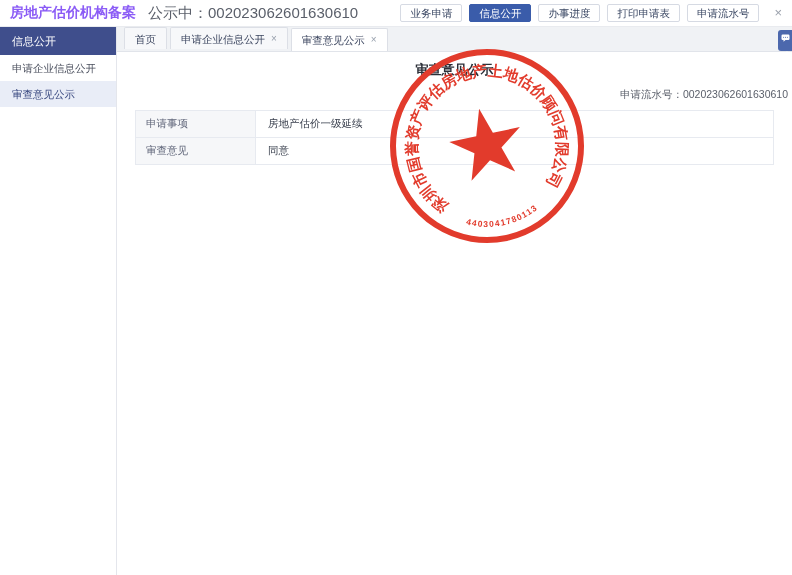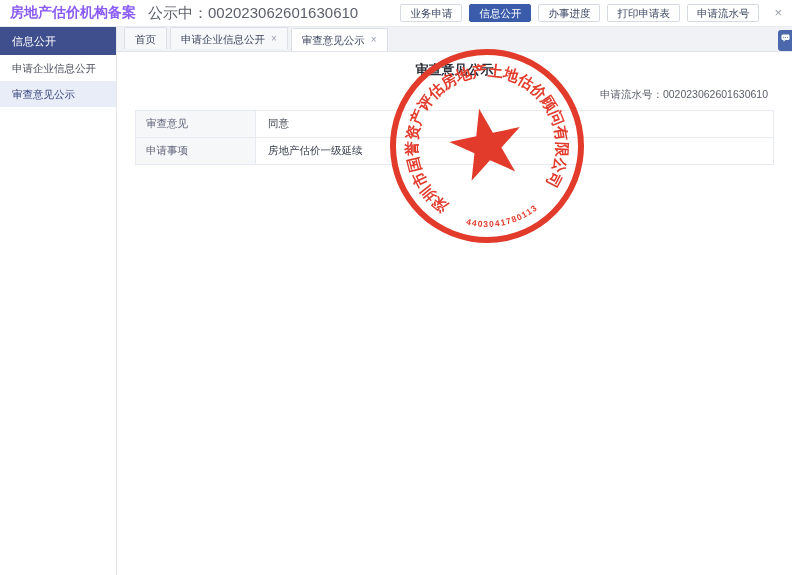--- a/index.html
+++ b/index.html
@@ -36,21 +36,21 @@
   .tab { height:22px; line-height:20px; font-size:10.5px; color:#3d4760;
     background:#f7f8fa; border:1px solid #dcdfe6; border-bottom:none;
     border-radius:2px 2px 0 0; padding:0 10px; margin-right:3px; cursor:pointer;
     display:flex; align-items:center; white-space:nowrap; }
   .tab.active { background:#fff; position:relative; top:1px; height:23px; }
   .tab-close { font-size:10px; color:#98a0ad; margin-left:6px; cursor:pointer; }
 
   .content { flex:1; background:#fff; position:relative; }
   .page-title { text-align:center; font-size:13px; font-weight:bold; color:#2b2f38;
     margin-top:9px; }
-  .serial-line { text-align:right; font-size:10.5px; color:#5a5f6a; padding-right:24px;
+  .serial-line { text-align:right; font-size:10.5px; color:#5a5f6a; padding-right:4px;
     margin-top:9px; }
 
   table.info-table { border-collapse:collapse; width:calc(100% - 36px); margin:8px 18px 0; }
   .info-table td { border:1px solid #e7eaf0; height:27px; font-size:10.5px; padding:0 10px; }
   td.lbl { width:120px; background:#f6f7f9; color:#60667a; }
   td.val { color:#3a404e; padding-left:12px; }
 
   
   .seal-wrap { position:absolute; left:270px; top:-6px; width:200px; height:200px;
     transform:rotate(-12deg); pointer-events:none; z-index:5; }
@@ -104,26 +104,26 @@
       </div>
     </div>
 
     <div class="content">
       <div class="page-title">审查意见公示</div>
       <div class="serial-line"><span>申请流水号：</span><span>002023062601630610</span></div>
 
       <table class="info-table">
         <tbody>
             <tr>
+          <td class="lbl">申请事项</td>
+          <td class="val">房地产估价一级延续</td>
+        </tr>
+        <tr>
           <td class="lbl">审查意见</td>
           <td class="val">同意</td>
-        </tr>
-        <tr>
-          <td class="lbl">申请事项</td>
-          <td class="val">房地产估价一级延续</td>
         </tr>
       </tbody>
         </table>
 
       <div class="seal-wrap">
         <svg width="200" height="200" viewBox="0 0 200 200">
           <defs>
             <path id="sealTopArc" d="M 50.5 149.5 A 70 70 0 1 1 149.5 149.5" fill="none"></path>
             <path id="sealBotArc" d="M 29.9 140.5 A 81 81 0 0 0 170.1 140.5" fill="none"></path>
           </defs>

